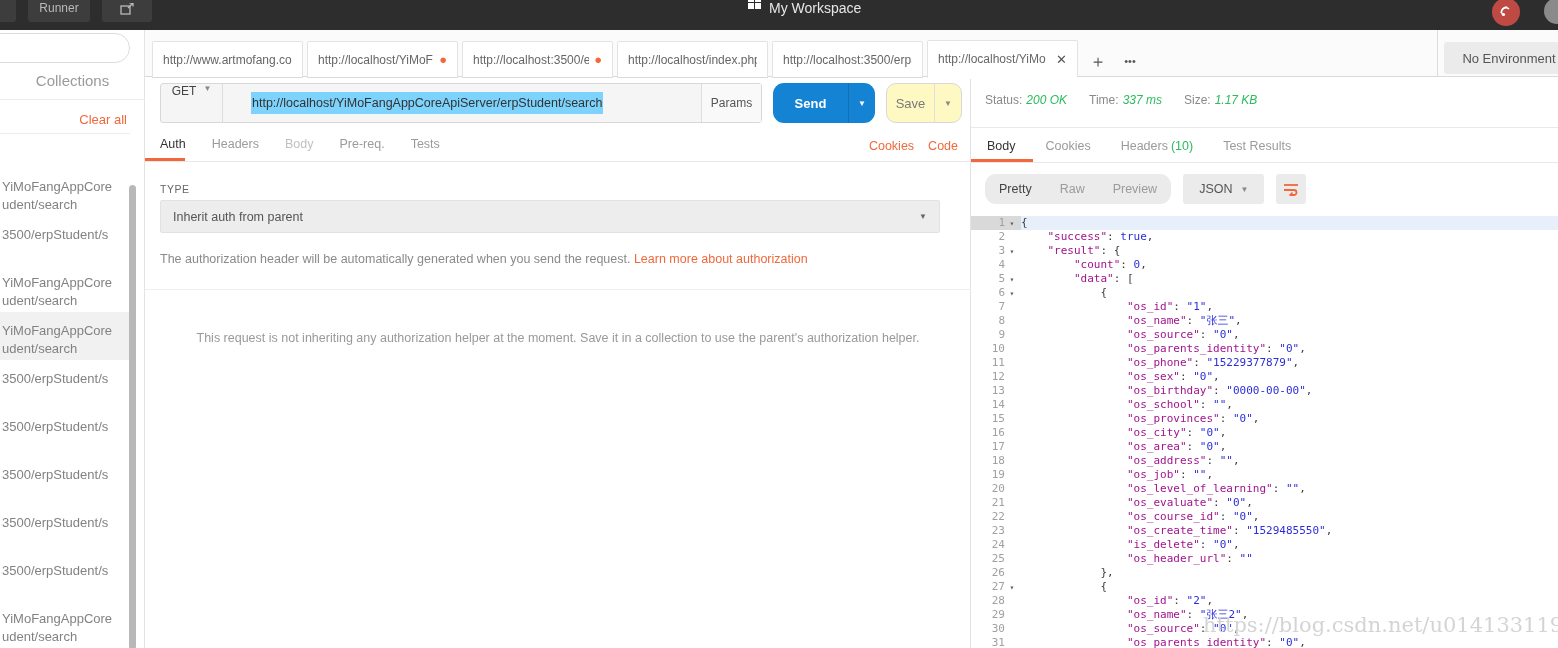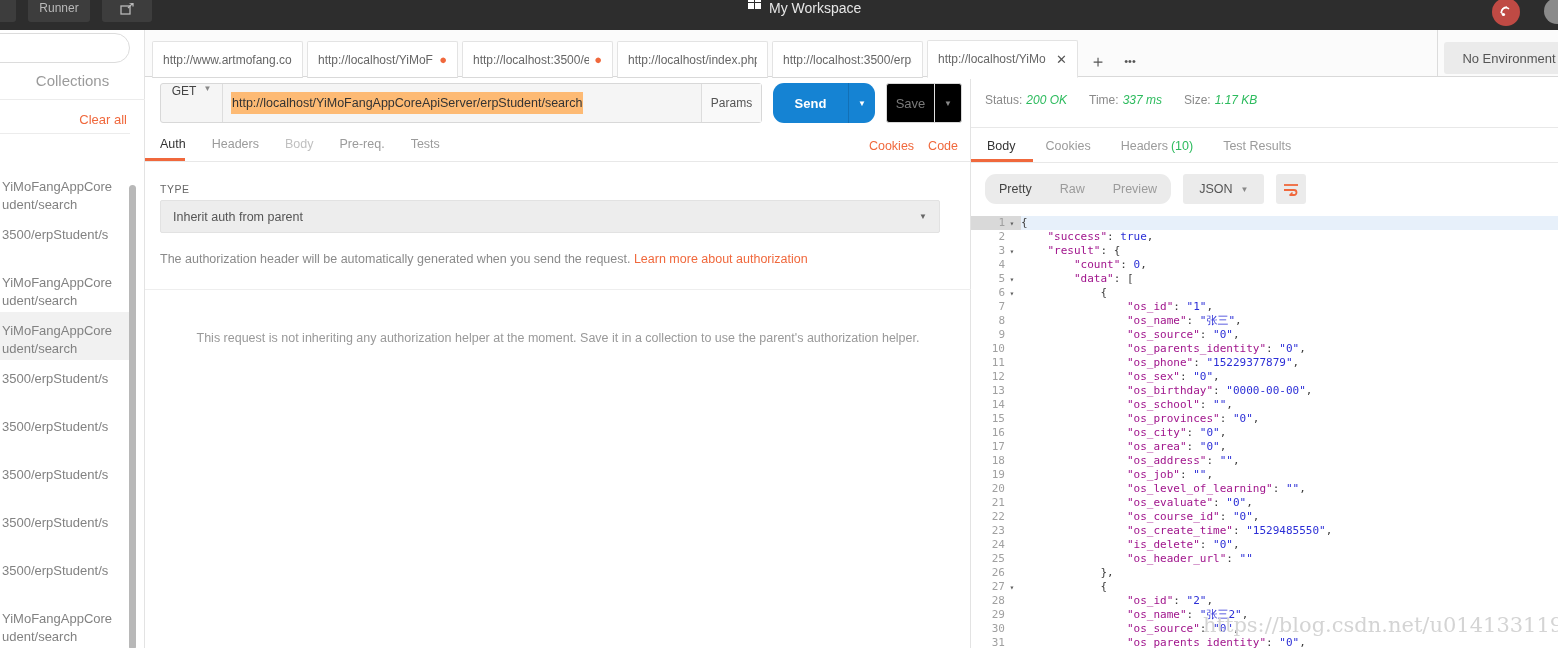--- a/index.html
+++ b/index.html
@@ -54,30 +54,30 @@
 
   
   .req-panel { position:absolute; left:145px; top:77px; width:826px; height:571px; background:#fff;
     border-right:1px solid #e3e3e3; }
   .url-row { position:absolute; left:15px; top:6px; height:40px; display:flex; }
   .method-group { display:flex; height:40px; border:1px solid #d8d8d8; border-radius:3px; background:#f5f5f5; }
   .method-cell { width:62px; display:flex; justify-content:center; gap:7px;
     font-size:12px; color:#444; border-right:1px solid #ddd; }
   .caret { font-size:8px; color:#888; }
   .url-cell { width:478px; display:flex; align-items:center; padding:0 8px; font-size:12.5px; color:#333; overflow:hidden; }
-  .url-cell .sel { background:#fdba74; padding:4px 1px; white-space:nowrap; }
+  .url-cell .sel { background:#7dd3fc; padding:4px 1px; white-space:nowrap;margin-left:20px; }
   .params-cell { width:60px; display:flex; align-items:center; justify-content:center; font-size:12px;
     color:#555; border-left:1px solid #ddd; background:#f9f9f9; }
   .send-group { display:flex; margin-left:11px; height:40px; border-radius:11px; overflow:hidden; }
   .send-main { width:75px; background:#1583d3; color:#fff; font-size:13px; font-weight:bold;
     display:flex; align-items:center; justify-content:center; }
   .send-caret { width:27px; background:#1583d3; border-left:1px solid #1270b6; display:flex;
     align-items:center; justify-content:center; }
   .send-caret .caret { color:#fff; }
-  .save-group { display:flex; margin-left:11px; height:40px; border:1px solid #d8d8d8; border-radius:3px; overflow:hidden; background:#000000; }
+  .save-group { display:flex; margin-left:11px; height:40px; border:1px solid #d8d8d8; border-radius:10px; overflow:hidden; background:#fef9c3; }
   .save-main { width:47px; display:flex; align-items:center; justify-content:center; font-size:13px; color:#7a7a7a; }
   .save-caret { width:27px; border-left:1px solid #e0e0e0; display:flex; align-items:center; justify-content:center; }
   .req-tabs { position:absolute; left:15px; top:60px; display:flex; gap:26px; font-size:12.5px; color:#9b9b9b; }
   .req-tab { padding-bottom:10px; }
   .req-tab.active { color:#333; }
   .req-tab.dim { color:#c0c0c0; }
   .req-tab-underline { position:absolute; left:0px; top:81px; width:40px; height:3px; background:#f0683c; z-index:2; }
   .req-links { position:absolute; right:12px; top:62px; display:flex; gap:14px; font-size:12.5px; color:#f0683c; }
   .req-tabs-divider { position:absolute; left:0; top:84px; width:826px; height:1px; background:#e8e8e8; }
   .type-label { position:absolute; left:15px; top:106px; font-size:10.5px; color:#666; letter-spacing:.5px; }

